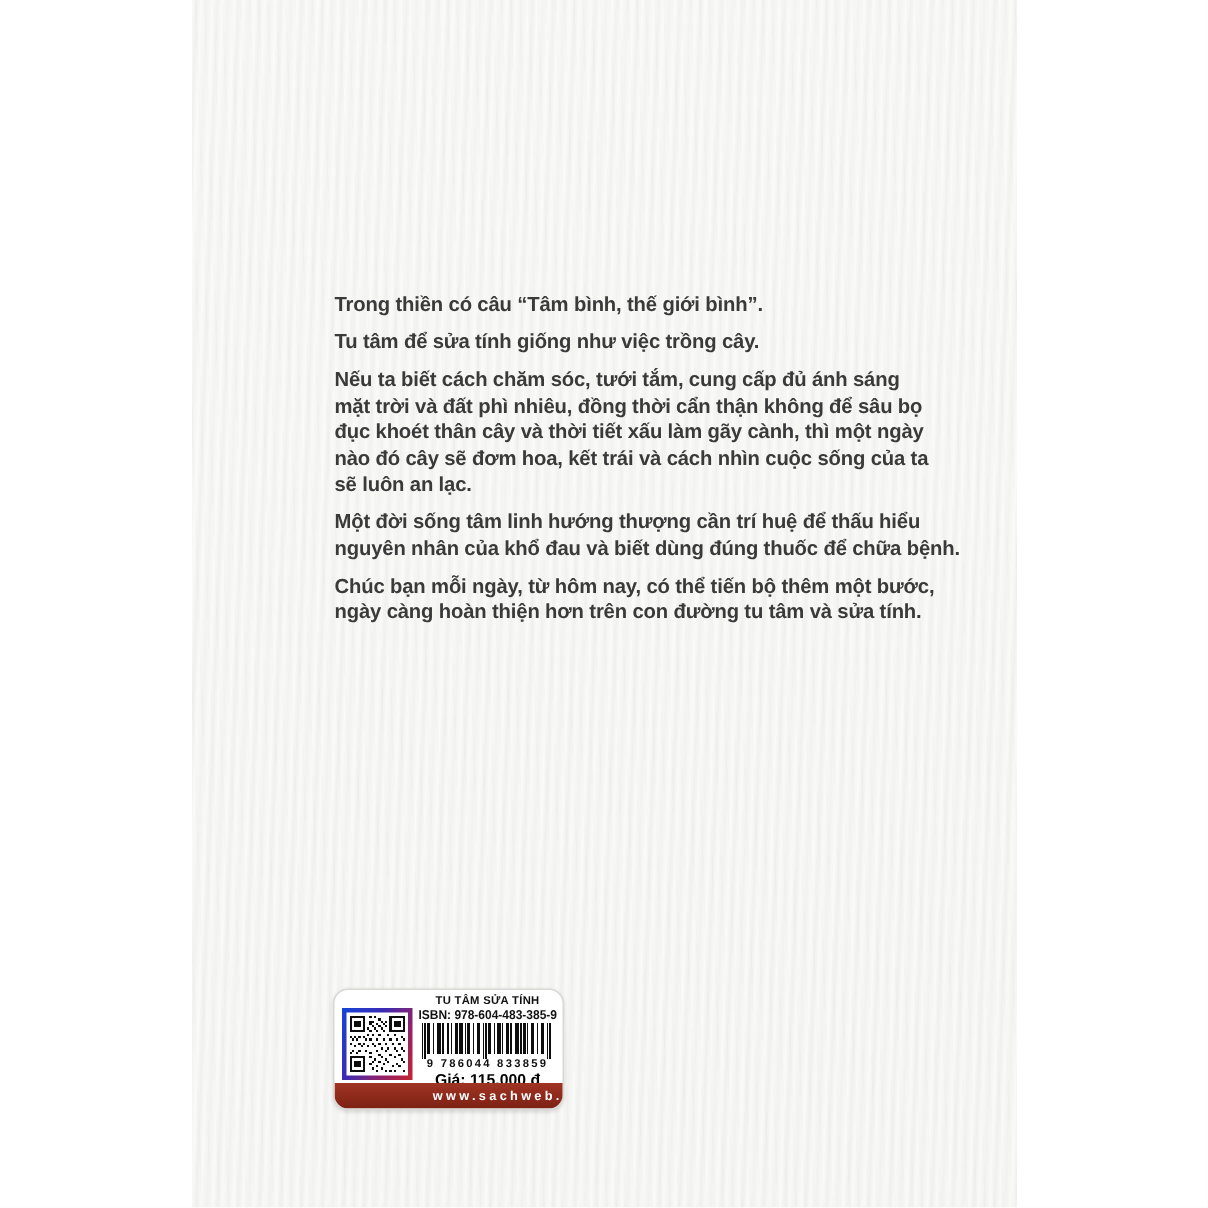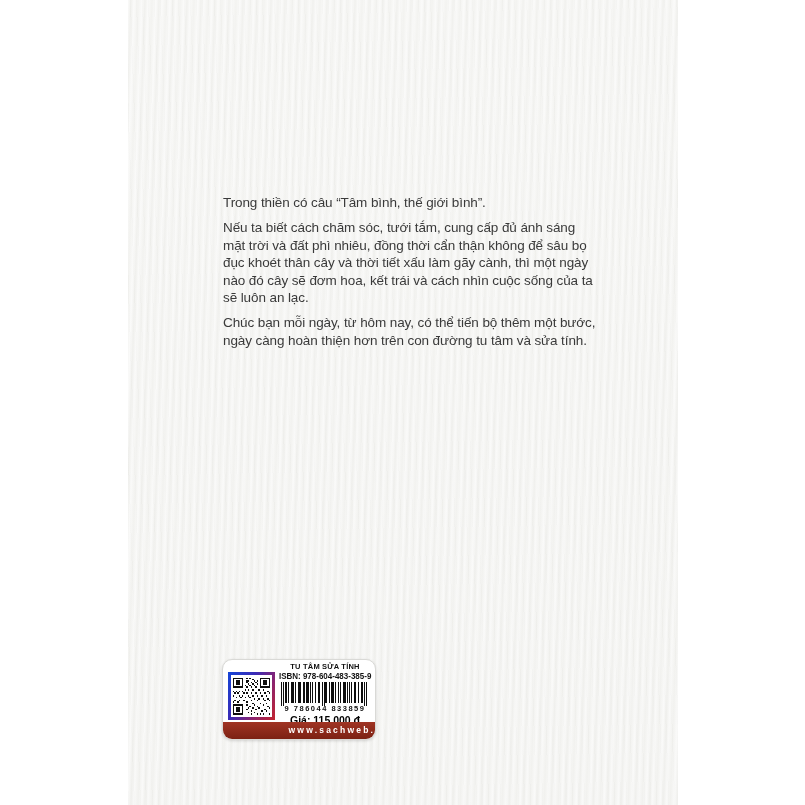--- a/index.html
+++ b/index.html
@@ -37,20 +37,21 @@
         rgba(224,224,220,0.22) 1px,
         rgba(255,255,255,0) 1px,
         rgba(255,255,255,0) 6px),
       linear-gradient(180deg, #f5f5f3 0%, #f3f3f1 100%);
   }
   .text-block {
     position: absolute;
     left: 95px;
     top: 194px;
     width: 460px;
+    font-weight: bold;
   }
   .text-block p {
     margin: 0 0 7.5px 0;
     font-size: 13.5px;
     line-height: 17.5px;
     letter-spacing: -0.1px;
     color: #3a3a3a;
     white-space: pre-line;
   }
   
@@ -155,25 +156,28 @@
   }
 </style>
 </head>
 <body>
 
 <div class="photo">
   <div class="cover">
 
     <div class="text-block">
       <p>Trong thiền có câu “Tâm bình, thế giới bình”.</p>
+      <p>Tu tâm để sửa tính giống như việc trồng cây.</p>
       <p>Nếu ta biết cách chăm sóc, tưới tắm, cung cấp đủ ánh sáng
 mặt trời và đất phì nhiêu, đồng thời cẩn thận không để sâu bọ
 đục khoét thân cây và thời tiết xấu làm gãy cành, thì một ngày
 nào đó cây sẽ đơm hoa, kết trái và cách nhìn cuộc sống của ta
 sẽ luôn an lạc.</p>
+      <p>Một đời sống tâm linh hướng thượng cần trí huệ để thấu hiểu
+nguyên nhân của khổ đau và biết dùng đúng thuốc để chữa bệnh.</p>
       <p>Chúc bạn mỗi ngày, từ hôm nay, có thể tiến bộ thêm một bước,
 ngày càng hoàn thiện hơn trên con đường tu tâm và sửa tính.</p>
     </div>
 
     <div class="sticker">
       <div class="sticker-body">
         <div class="qr-wrap">
           <div class="qr-inner">
             <svg viewBox="0 0 25 25" shape-rendering="crispEdges">
               <g fill="#0d0d0d">

